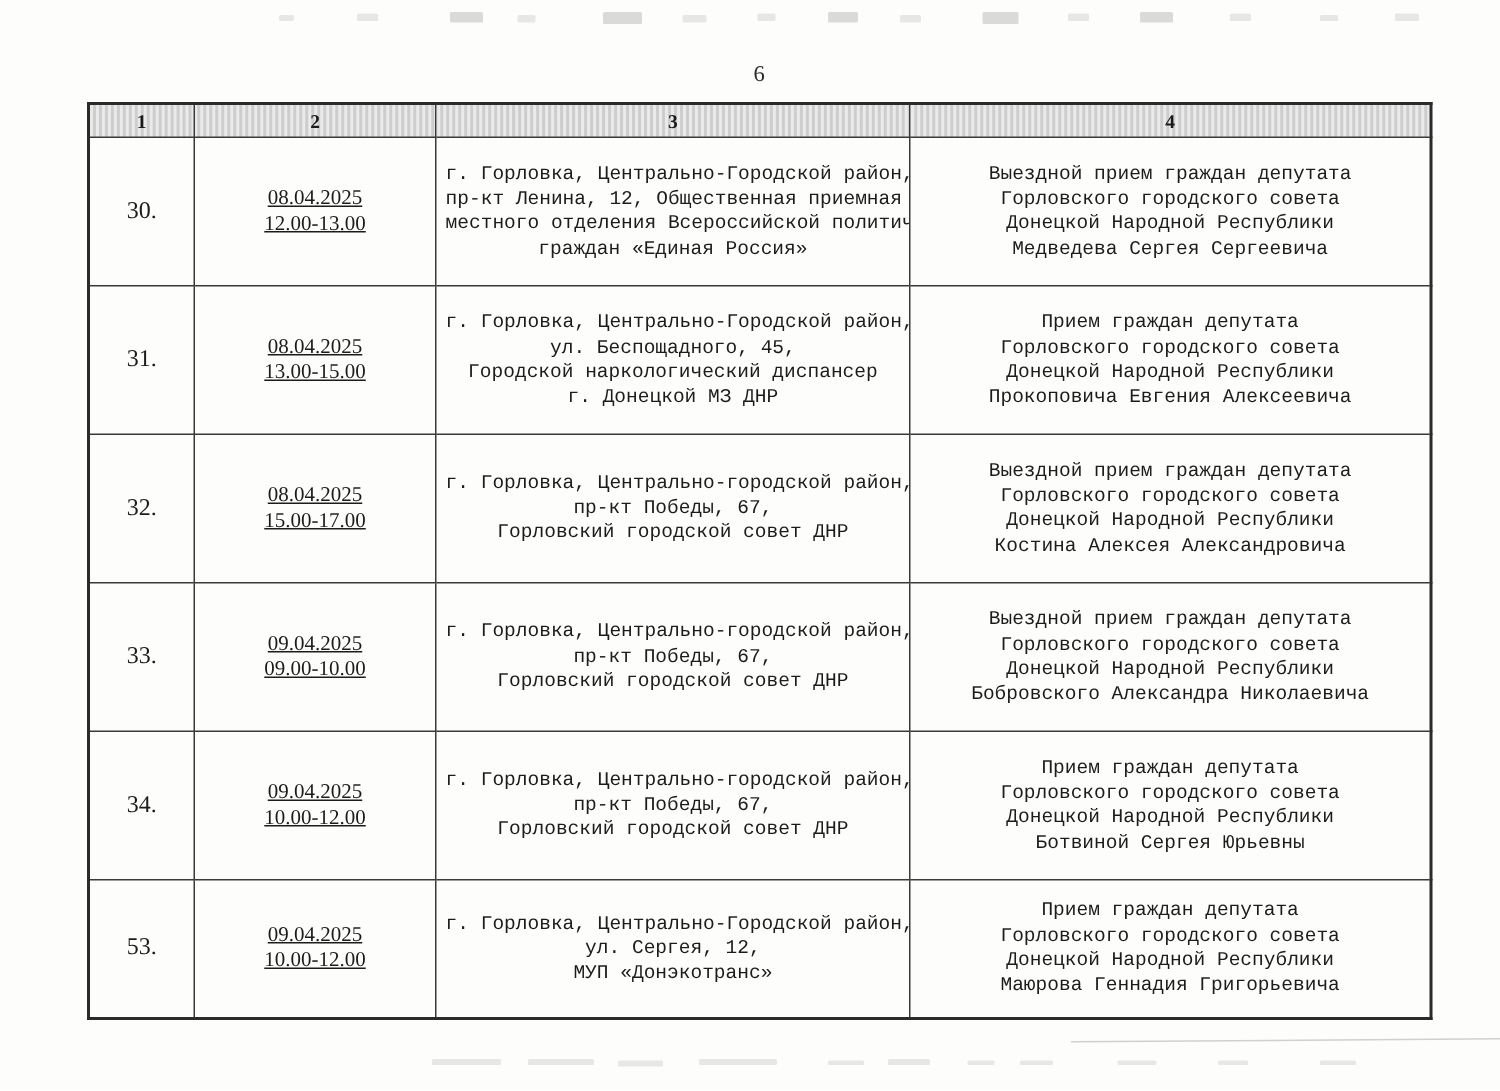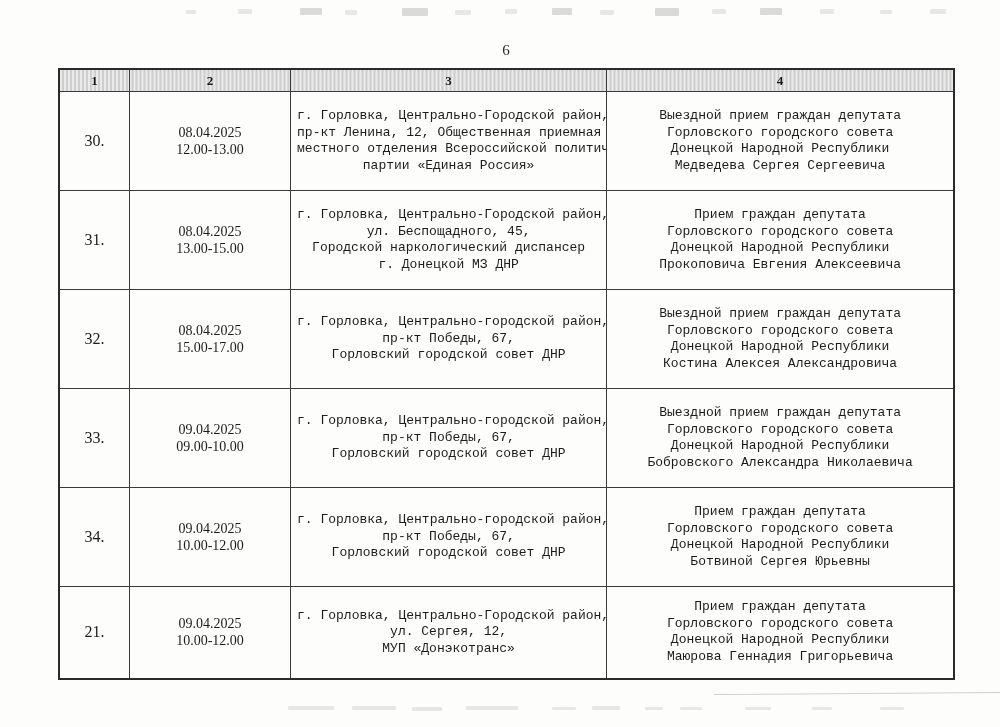--- a/index.html
+++ b/index.html
@@ -49,21 +49,21 @@
       rgba(120,120,120,0.12) 2px, rgba(120,120,120,0.12) 4px
     );
   }
   .schedule tbody tr { height: 99px; }
   .schedule tbody tr:last-child { height: 92px; }
   .col1 { width: 70px; }
   .col2 { width: 160px; }
   .col3 { width: 314px; }
   .col4 { width: 345px; }
   .c-num { font-size: 16px; }
-  .c-date { font-size: 14px; line-height: 17px; }
+  .c-date { font-size: 14px; line-height: 17px; text-decoration: underline; }
   .c-date div { white-space: nowrap; }
   .c-addr, .c-desc { font-size: 13px; line-height: 16.5px; font-family: Liberation Mono, monospace; }
   .c-addr div, .c-desc div { white-space: nowrap; }
   
   .artifact {
     position: absolute;
     background: rgba(40,40,40,0.10);
     border-radius: 1px;
   }
   .artifact.darker { background: rgba(40,40,40,0.16); }
@@ -119,21 +119,21 @@
       <tr>
         <td class="c-num">30.</td>
         <td class="c-date">
           <div>08.04.2025</div>
           <div>12.00-13.00</div>
         </td>
         <td class="c-addr">
             <div>г. Горловка, Центрально-Городской район,</div>
             <div>пр-кт Ленина, 12, Общественная приемная</div>
             <div>местного отделения Всероссийской политической</div>
-            <div>партии «Единая Россия»</div>
+            <div>граждан «Единая Россия»</div>
           </td>
         <td class="c-desc">
             <div>Выездной прием граждан депутата</div>
             <div>Горловского городского совета</div>
             <div>Донецкой Народной Республики</div>
             <div>Медведева Сергея Сергеевича</div>
           </td>
       </tr>
       <tr>
         <td class="c-num">31.</td>
@@ -202,21 +202,21 @@
             <div>Горловский городской совет ДНР</div>
           </td>
         <td class="c-desc">
             <div>Прием граждан депутата</div>
             <div>Горловского городского совета</div>
             <div>Донецкой Народной Республики</div>
             <div>Ботвиной Сергея Юрьевны</div>
           </td>
       </tr>
       <tr>
-        <td class="c-num">21.</td>
+        <td class="c-num">53.</td>
         <td class="c-date">
           <div>09.04.2025</div>
           <div>10.00-12.00</div>
         </td>
         <td class="c-addr">
             <div>г. Горловка, Центрально-Городской район,</div>
             <div>ул. Сергея, 12,</div>
             <div>МУП «Донэкотранс»</div>
           </td>
         <td class="c-desc">

